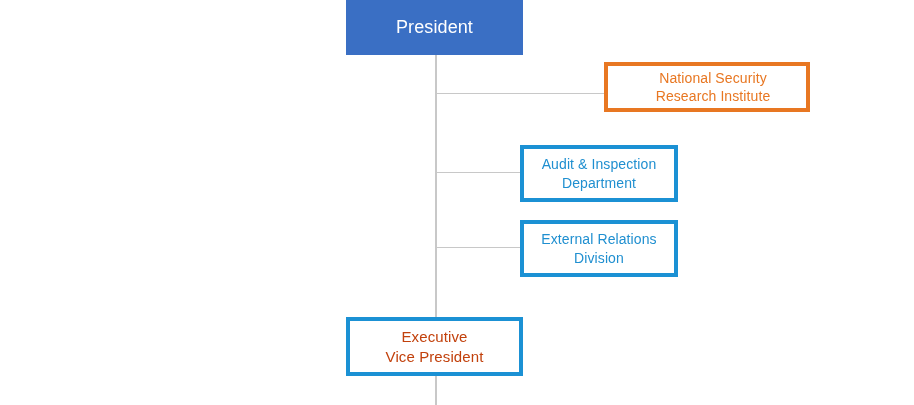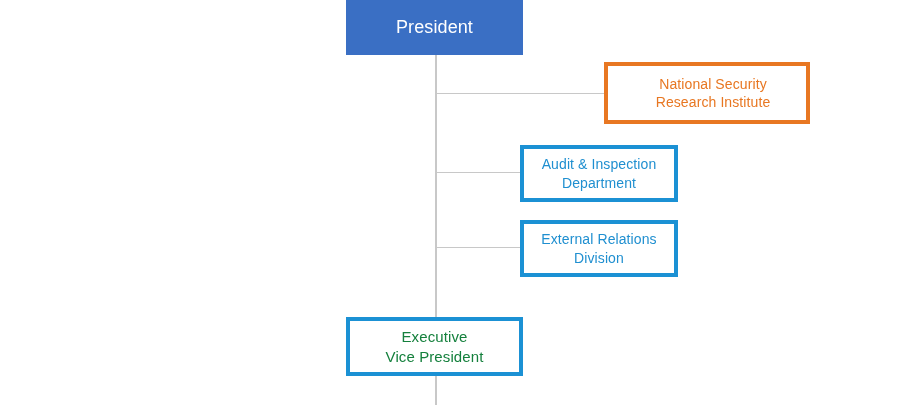--- a/index.html
+++ b/index.html
@@ -67,27 +67,27 @@
     background: #ffffff;
     border: 4px solid #1b91d4;
     color: #1f8fd0;
     font-size: 14px;
   }
 
   
   .node--blue-dark-text {
     background: #ffffff;
     border: 4px solid #1b91d4;
-    color: #15803d;
+    color: #c2410c;
     font-size: 15px;
   }
 
   
   #node-president        { left: 346px; top:   0px; width: 177px; height:  55px; }
-  #node-nsri             { left: 604px; top:  62px; width: 206px; height:  62px; padding-left: 12px; }
+  #node-nsri             { left: 604px; top:  62px; width: 206px; height:  50px; padding-left: 12px; }
   #node-audit            { left: 520px; top: 145px; width: 158px; height:  57px; }
   #node-external         { left: 520px; top: 220px; width: 158px; height:  57px; }
   #node-evp              { left: 346px; top: 317px; width: 177px; height:  59px; }
 
   #trunk-main            { left: 435px; top:  55px; height: 262px; }
   #trunk-below-evp       { left: 435px; top: 376px; height:  29px; }
 
   #branch-nsri           { left: 436px; top:  93px; width: 170px; }
   #branch-audit          { left: 436px; top: 172px; width:  86px; }
   #branch-external       { left: 436px; top: 247px; width:  86px; }

